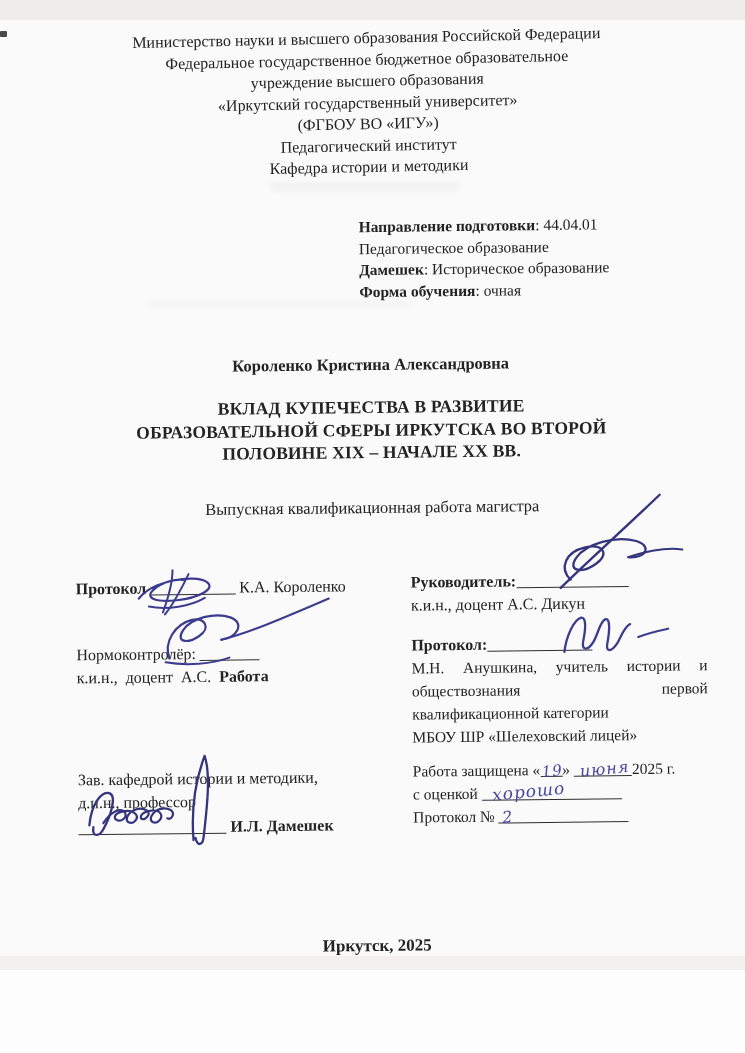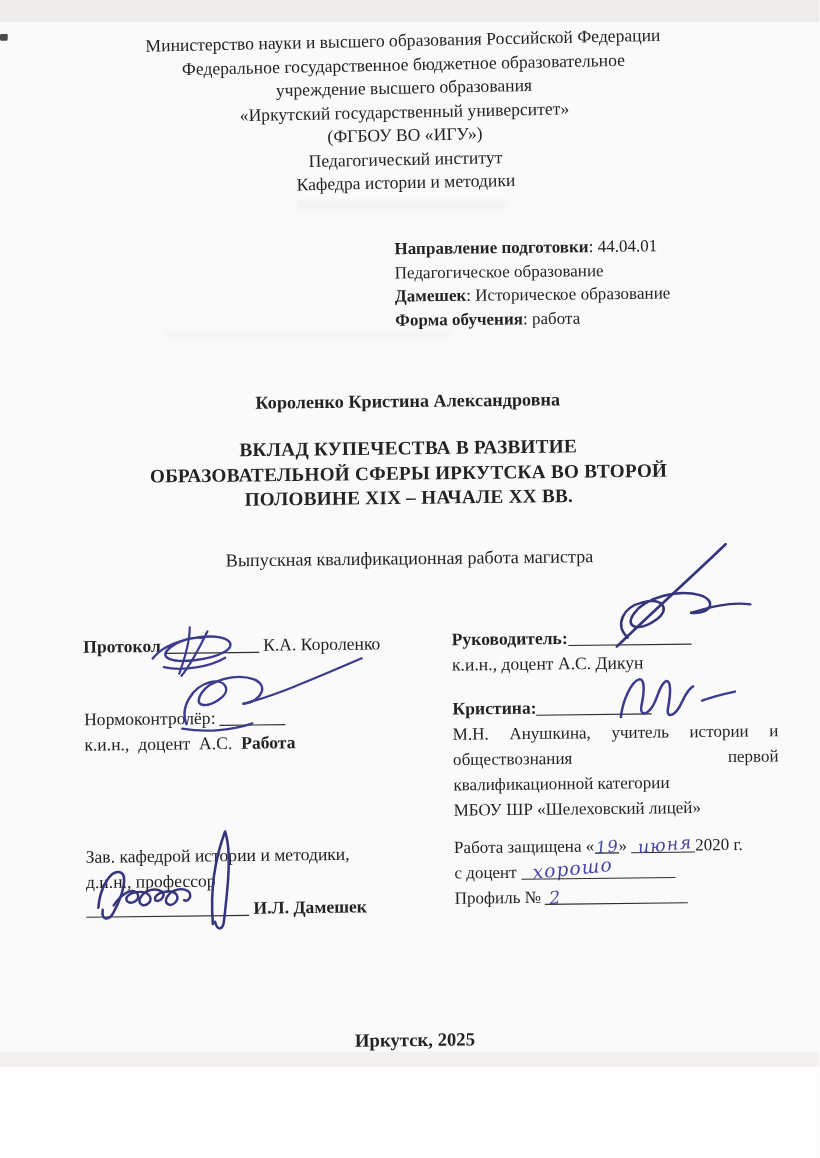--- a/index.html
+++ b/index.html
@@ -59,21 +59,21 @@
     <div>«Иркутский государственный университет»</div>
     <div>(ФГБОУ ВО «ИГУ»)</div>
     <div>Педагогический институт</div>
     <div>Кафедра истории и методики</div>
   </div>
 
   <div class="abs prog">
     <div><b>Направление подготовки</b><span>: 44.04.01</span></div>
     <div>Педагогическое образование</div>
     <div><b>Дамешек</b><span>: Историческое образование</span></div>
-    <div><b>Форма обучения</b><span>: работа</span></div>
+    <div><b>Форма обучения</b><span>: очная</span></div>
   </div>
 
   <div class="abs author">Короленко Кристина Александровна</div>
   <div class="abs title">
     <div>ВКЛАД КУПЕЧЕСТВА В РАЗВИТИЕ</div>
     <div>ОБРАЗОВАТЕЛЬНОЙ СФЕРЫ ИРКУТСКА ВО ВТОРОЙ</div>
     <div>ПОЛОВИНЕ XIX – НАЧАЛЕ XX ВВ.</div>
   </div>
   <div class="abs subtitle">Выпускная квалификационная работа магистра</div>
 
@@ -98,37 +98,37 @@
     <span class="uline w148"></span>
     <b>И.Л. Дамешек</b>
   </div>
 
   <div class="abs row" style="left:410px;top:574px;">
     <b>Руководитель:</b><span class="uline w110"></span>
   </div>
   <div class="abs row" style="left:410px;top:597px;">к.и.н., доцент А.С. Дикун</div>
 
   <div class="abs row" style="left:410px;top:637px;">
-    <b>Кристина:</b><span class="uline w105"></span>
+    <b>Протокол:</b><span class="uline w105"></span>
   </div>
   <div class="abs rev-line just" style="left:410px;top:660px;">М.Н. Анушкина, учитель истории и</div>
   <div class="abs rev-line just" style="left:410px;top:683px;">обществознания первой</div>
   <div class="abs rev-line" style="left:410px;top:706px;">квалификационной категории</div>
   <div class="abs rev-line" style="left:410px;top:729px;">МБОУ ШР «Шелеховский лицей»</div>
 
   <div class="abs row" style="left:410px;top:763px;font-size:15.5px;">
     <span>Работа защищена «</span><span class="uline w22"><i class="hand day">19</i></span><span>»</span>
-    <span class="uline w58"><i class="hand">июня</i></span><span>2020 г.</span>
+    <span class="uline w58"><i class="hand">июня</i></span><span>2025 г.</span>
   </div>
   <div class="abs row" style="left:410px;top:786px;font-size:15.5px;">
-    <span>с доцент</span>
+    <span>с оценкой</span>
     <span class="uline w140"><i class="hand grade">хорошо</i></span>
   </div>
   <div class="abs row" style="left:410px;top:809px;font-size:15.5px;">
-    <span>Профиль №</span>
+    <span>Протокол №</span>
     <span class="uline w130"><i class="hand proto">2</i></span>
   </div>
 
   <svg class="sig" style="left:132px;top:560px;" width="95" height="55" viewBox="0 0 95 55">
     <path d="M6,36 C20,18 62,12 74,20 C84,27 66,36 44,38 C24,40 12,36 20,28 C28,20 44,16 52,18" stroke="#3c3c8e" stroke-width="2.2"></path>
     <path d="M40,8 C40,18 36,34 30,50" stroke="#3c3c8e" stroke-width="2"></path>
     <path d="M56,12 C50,24 42,40 32,52" stroke="#3c3c8e" stroke-width="2"></path>
     <path d="M16,44 C34,48 58,44 72,36" stroke="#3c3c8e" stroke-width="2"></path>
   </svg>
 

